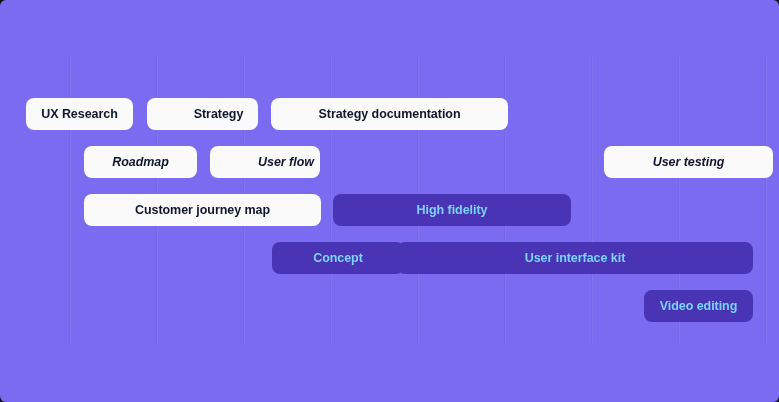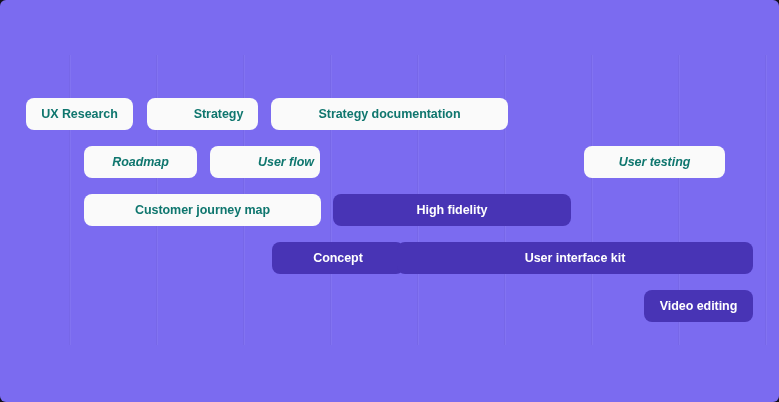--- a/index.html
+++ b/index.html
@@ -62,45 +62,45 @@
     justify-content: center;
     font-size: 12.5px;
     font-weight: bold;
     letter-spacing: -0.05px;
     white-space: nowrap;
     user-select: none;
   }
 
   .tag.light {
     background: #FAFAFA;
-    color: #0f766e;
+    color: #0f172a;
   }
 
   .tag.dark {
     background: #4834B5;
-    color: #ffffff;
+    color: #7dd3fc;
   }
 </style>
 </head>
 <body>
 
 <div id="canvas">
 
   <div id="grid-stripes"></div>
 
   <div id="tag-rows">
       <div class="tag-row" style="top: 98px;">
         <div class="tag light" style="left: 26px; width: 107px;">UX Research</div>
         <div class="tag light" style="left: 147px; width: 111px; padding-left: 32px;">Strategy</div>
         <div class="tag light" style="left: 271px; width: 237px;">Strategy documentation</div>
       </div>
       <div class="tag-row" style="top: 146px; font-style: italic;">
         <div class="tag light" style="left: 84px; width: 113px;">Roadmap</div>
         <div class="tag light" style="left: 210px; width: 110px; padding-left: 42px;">User flow</div>
-        <div class="tag light" style="left: 584px; width: 141px;">User testing</div>
+        <div class="tag light" style="left: 604px; width: 169px;">User testing</div>
       </div>
       <div class="tag-row" style="top: 194px;">
         <div class="tag light" style="left: 84px; width: 237px;">Customer journey map</div>
         <div class="tag dark" style="left: 333px; width: 238px;">High fidelity</div>
       </div>
       <div class="tag-row" style="top: 242px;">
         <div class="tag dark" style="left: 272px; width: 132px;">Concept</div>
         <div class="tag dark" style="left: 397px; width: 356px;">User interface kit</div>
       </div>
       <div class="tag-row" style="top: 290px;">

